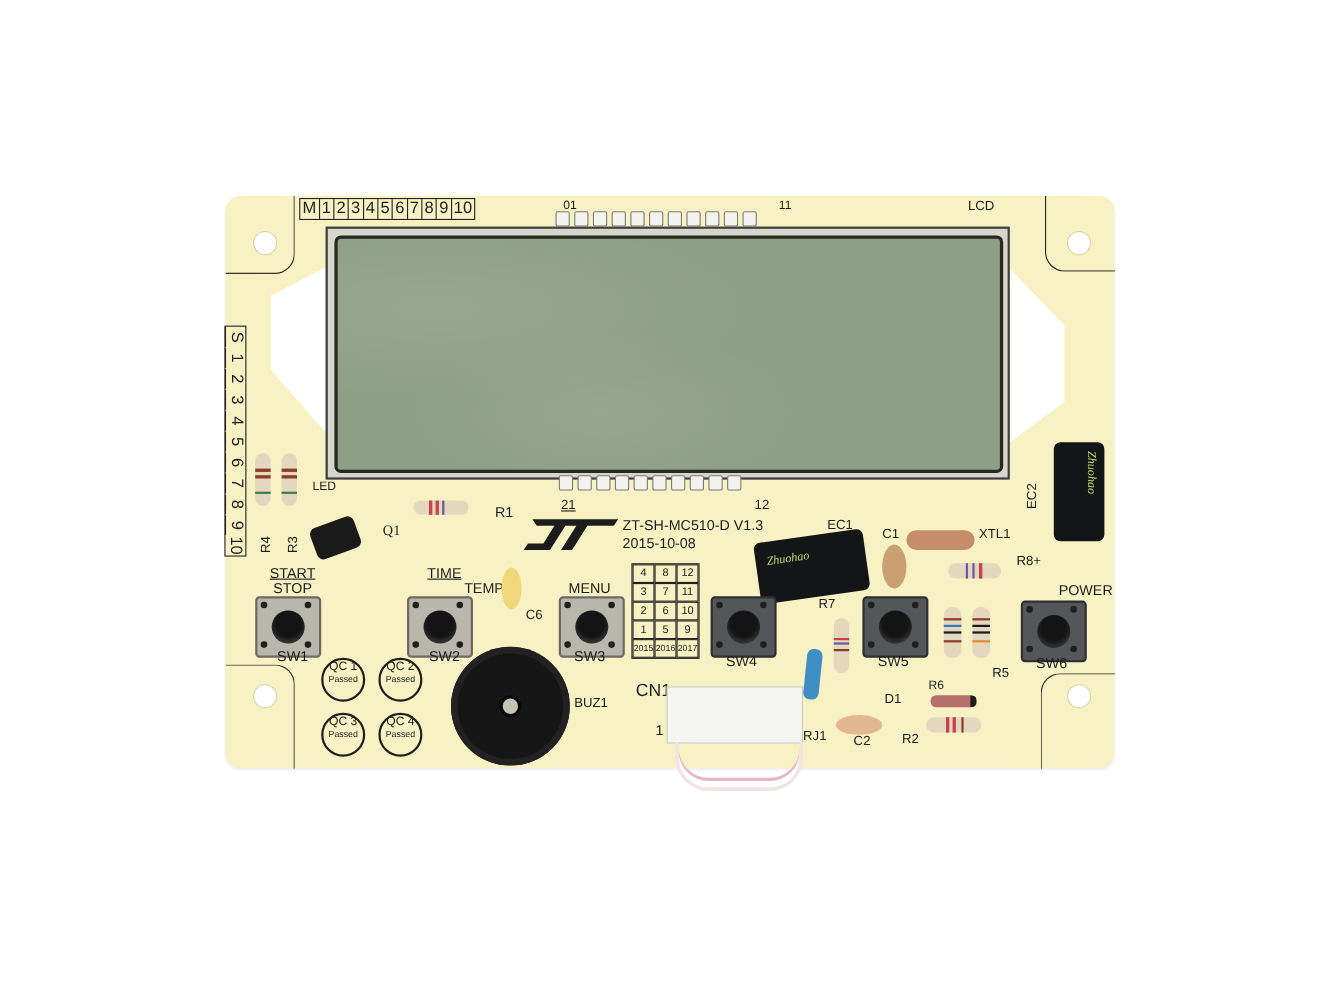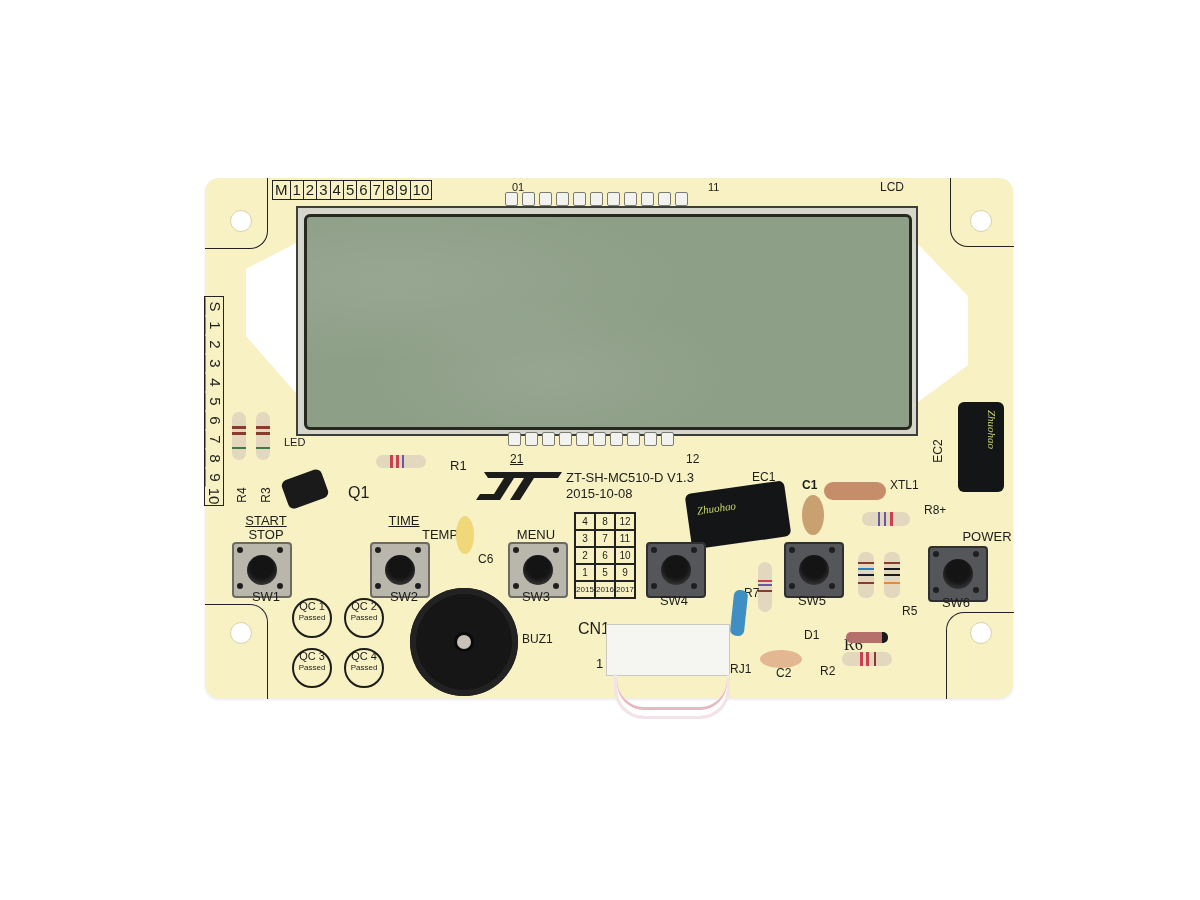--- a/index.html
+++ b/index.html
@@ -124,21 +124,21 @@
 </div>
 <div class="resistor" style="left:256px;top:412px;width:14px;height:48px;">
   <div class="band" style="left:0;top:14px;width:14px;height:3px;background:#8a3b2a;"></div>
   <div class="band" style="left:0;top:20px;width:14px;height:3px;background:#8a3b2a;"></div>
   <div class="band" style="left:0;top:35px;width:14px;height:2px;background:#3d7a4c;"></div>
 </div>
 <div class="abs silk" style="left:234px;top:488px;font-size:12px;transform:rotate(-90deg);">R4</div>
 <div class="abs silk" style="left:258px;top:488px;font-size:12px;transform:rotate(-90deg);">R3</div>
 
 <div class="abs" style="left:284px;top:474px;width:42px;height:30px;background:#1a1a1b;border-radius:6px;transform:rotate(-20deg);"></div>
-<div class="abs silk" style="left:348px;top:484px;font-size:16px;">Q1</div>
+<div class="abs silk" style="left:348px;top:474px;font-size:13px;font-family:Liberation Serif, serif;">Q1</div>
 
 <div class="resistor" style="left:376px;top:455px;width:50px;height:13px;">
   <div class="band" style="left:14px;top:0;width:3px;height:13px;background:#c8414f;"></div>
   <div class="band" style="left:20px;top:0;width:3px;height:13px;background:#c8414f;"></div>
   <div class="band" style="left:26px;top:0;width:2px;height:13px;background:#6a58a0;"></div>
 </div>
 <div class="abs silk" style="left:450px;top:458px;font-size:13px;">R1</div>
 
 <div class="abs" style="left:474px;top:470px;">
   <svg width="90" height="32" viewBox="0 0 90 32">
@@ -146,21 +146,21 @@
     </svg>
 </div>
 
 <div class="abs silk" style="left:566px;top:470px;font-size:13px;">ZT-SH-MC510-D V1.3</div>
 <div class="abs silk" style="left:566px;top:486px;font-size:13px;">2015-10-08</div>
 <div class="abs silk" style="left:752px;top:470px;font-size:12px;">EC1</div>
 
 <div class="cap-elec" style="left:688px;top:487px;width:100px;height:56px;transform:rotate(-8deg);padding:12px 0 0 10px;box-sizing:border-box;">Zhuohao</div>
 
 <div class="abs" style="left:802px;top:495px;width:22px;height:40px;background:#c9a170;border-radius:50%;"></div>
-<div class="abs silk" style="left:802px;top:478px;font-size:12px;font-weight:bold;">C1</div>
+<div class="abs silk" style="left:802px;top:478px;font-size:12px;">C1</div>
 
 <div class="abs" style="left:824px;top:482px;width:62px;height:18px;background:#c58d6a;border-radius:9px;"></div>
 <div class="abs silk" style="left:890px;top:478px;font-size:12px;">XTL1</div>
 
 <div class="resistor" style="left:862px;top:512px;width:48px;height:14px;">
   <div class="band" style="left:16px;top:0;width:2px;height:14px;background:#6a58a0;"></div>
   <div class="band" style="left:22px;top:0;width:2px;height:14px;background:#6a58a0;"></div>
   <div class="band" style="left:28px;top:0;width:3px;height:14px;background:#c8414f;"></div>
 </div>
 <div class="abs silk" style="left:924px;top:503px;font-size:12px;">R8+</div>
@@ -228,21 +228,21 @@
     <div class="btn-dot" style="left:43px;top:39px;"></div>
   <div class="btn-cap"></div>
 </div>
 <div class="label silk" style="left:650px;top:594px;width:48px;">SW4</div>
 
 <div class="resistor" style="left:758px;top:562px;width:14px;height:50px;">
   <div class="band" style="left:0;top:18px;width:14px;height:2px;background:#c8414f;"></div>
   <div class="band" style="left:0;top:22px;width:14px;height:2px;background:#6a58a0;"></div>
   <div class="band" style="left:0;top:28px;width:14px;height:2px;background:#8a3b2a;"></div>
 </div>
-<div class="abs silk" style="left:744px;top:542px;font-size:12px;margin-top:44px;">R7</div>
+<div class="abs silk" style="left:744px;top:542px;font-size:12px;">R7</div>
 
 <div class="abs" style="left:732px;top:590px;width:14px;height:46px;background:#3f8fc4;border-radius:6px;transform:rotate(6deg);"></div>
 <div class="abs silk" style="left:730px;top:662px;font-size:12px;">RJ1</div>
 
 <div class="btn-body dark" style="left:784px;top:542px;">
   <div class="btn-dot" style="left:3px;top:3px;"></div>
     <div class="btn-dot" style="left:43px;top:3px;"></div>
   <div class="btn-dot" style="left:3px;top:39px;"></div>
     <div class="btn-dot" style="left:43px;top:39px;"></div>
   <div class="btn-cap"></div>
@@ -254,21 +254,21 @@
   <div class="band" style="left:0;top:16px;width:16px;height:2px;background:#2f7cc0;"></div>
   <div class="band" style="left:0;top:22px;width:16px;height:2px;background:#1a1a1a;"></div>
   <div class="band" style="left:0;top:30px;width:16px;height:2px;background:#8a3b2a;"></div>
 </div>
 <div class="resistor" style="left:884px;top:552px;width:16px;height:46px;">
   <div class="band" style="left:0;top:10px;width:16px;height:2px;background:#8a3b2a;"></div>
   <div class="band" style="left:0;top:16px;width:16px;height:2px;background:#1a1a1a;"></div>
   <div class="band" style="left:0;top:22px;width:16px;height:2px;background:#1a1a1a;"></div>
   <div class="band" style="left:0;top:30px;width:16px;height:2px;background:#e48a3a;"></div>
 </div>
-<div class="abs silk" style="left:844px;top:636px;font-size:16px;font-family:Liberation Serif, serif;">R6</div>
+<div class="abs silk" style="left:844px;top:617px;font-size:11px;">R6</div>
 <div class="abs silk" style="left:902px;top:604px;font-size:12px;">R5</div>
 
 <div class="label silk" style="left:926px;top:530px;width:58px;margin-left:32px;">POWER</div>
 <div class="btn-body dark" style="left:928px;top:546px;">
   <div class="btn-dot" style="left:3px;top:3px;"></div>
     <div class="btn-dot" style="left:43px;top:3px;"></div>
   <div class="btn-dot" style="left:3px;top:39px;"></div>
     <div class="btn-dot" style="left:43px;top:39px;"></div>
   <div class="btn-cap"></div>
 </div>

